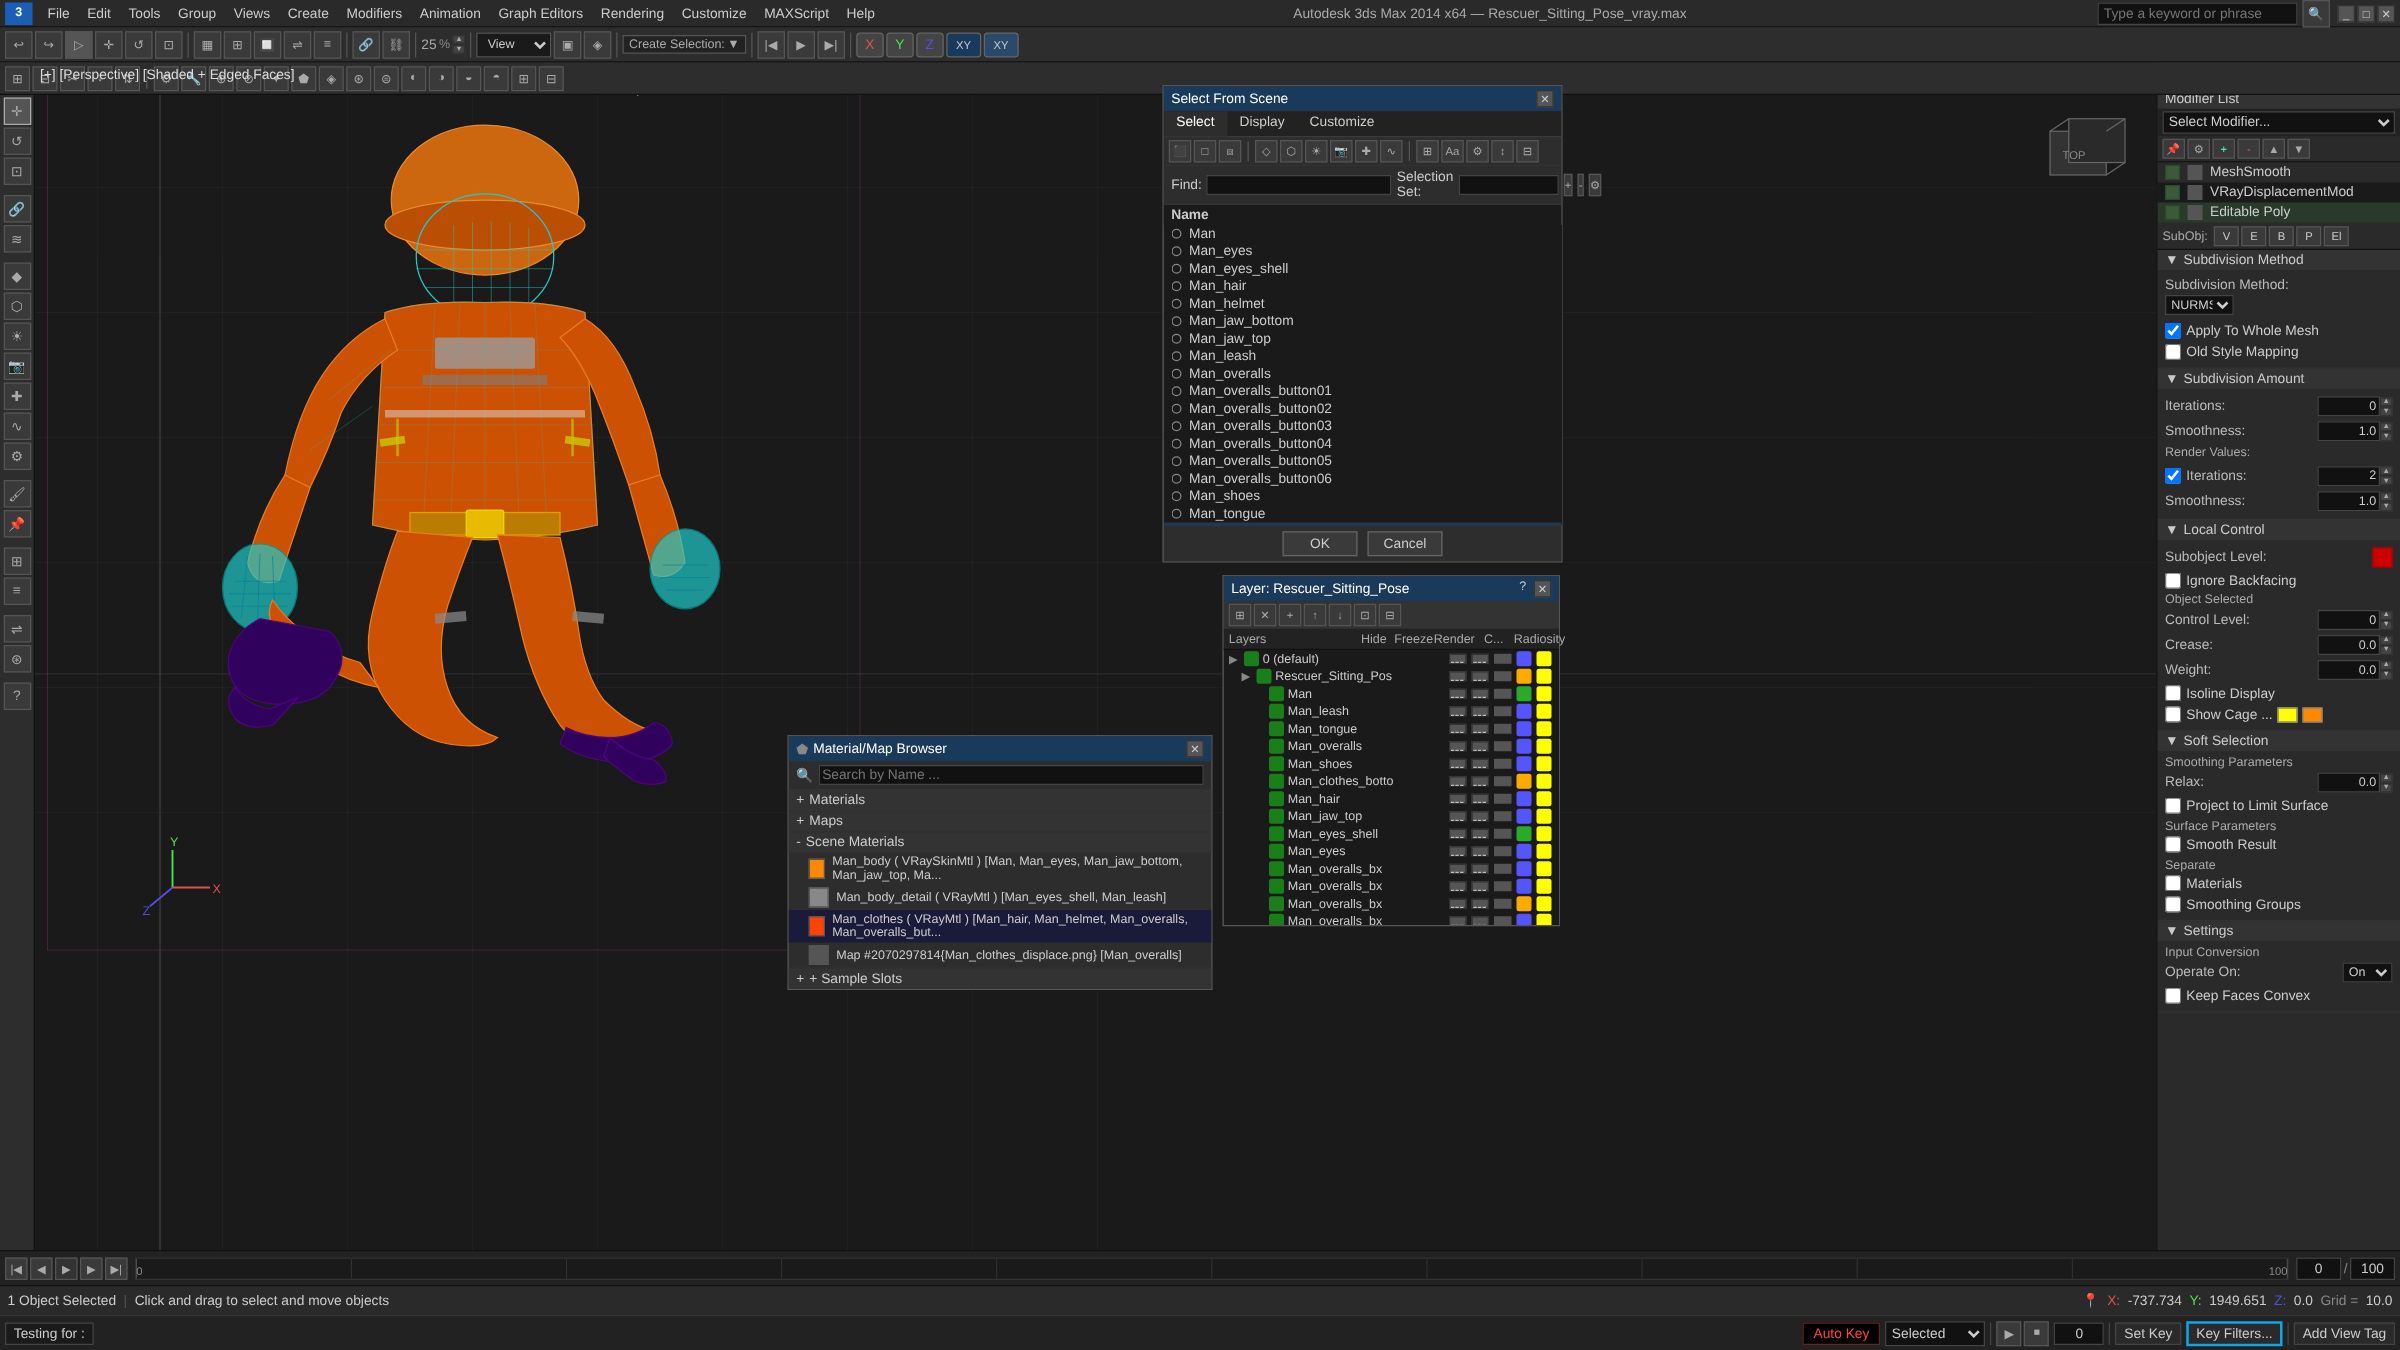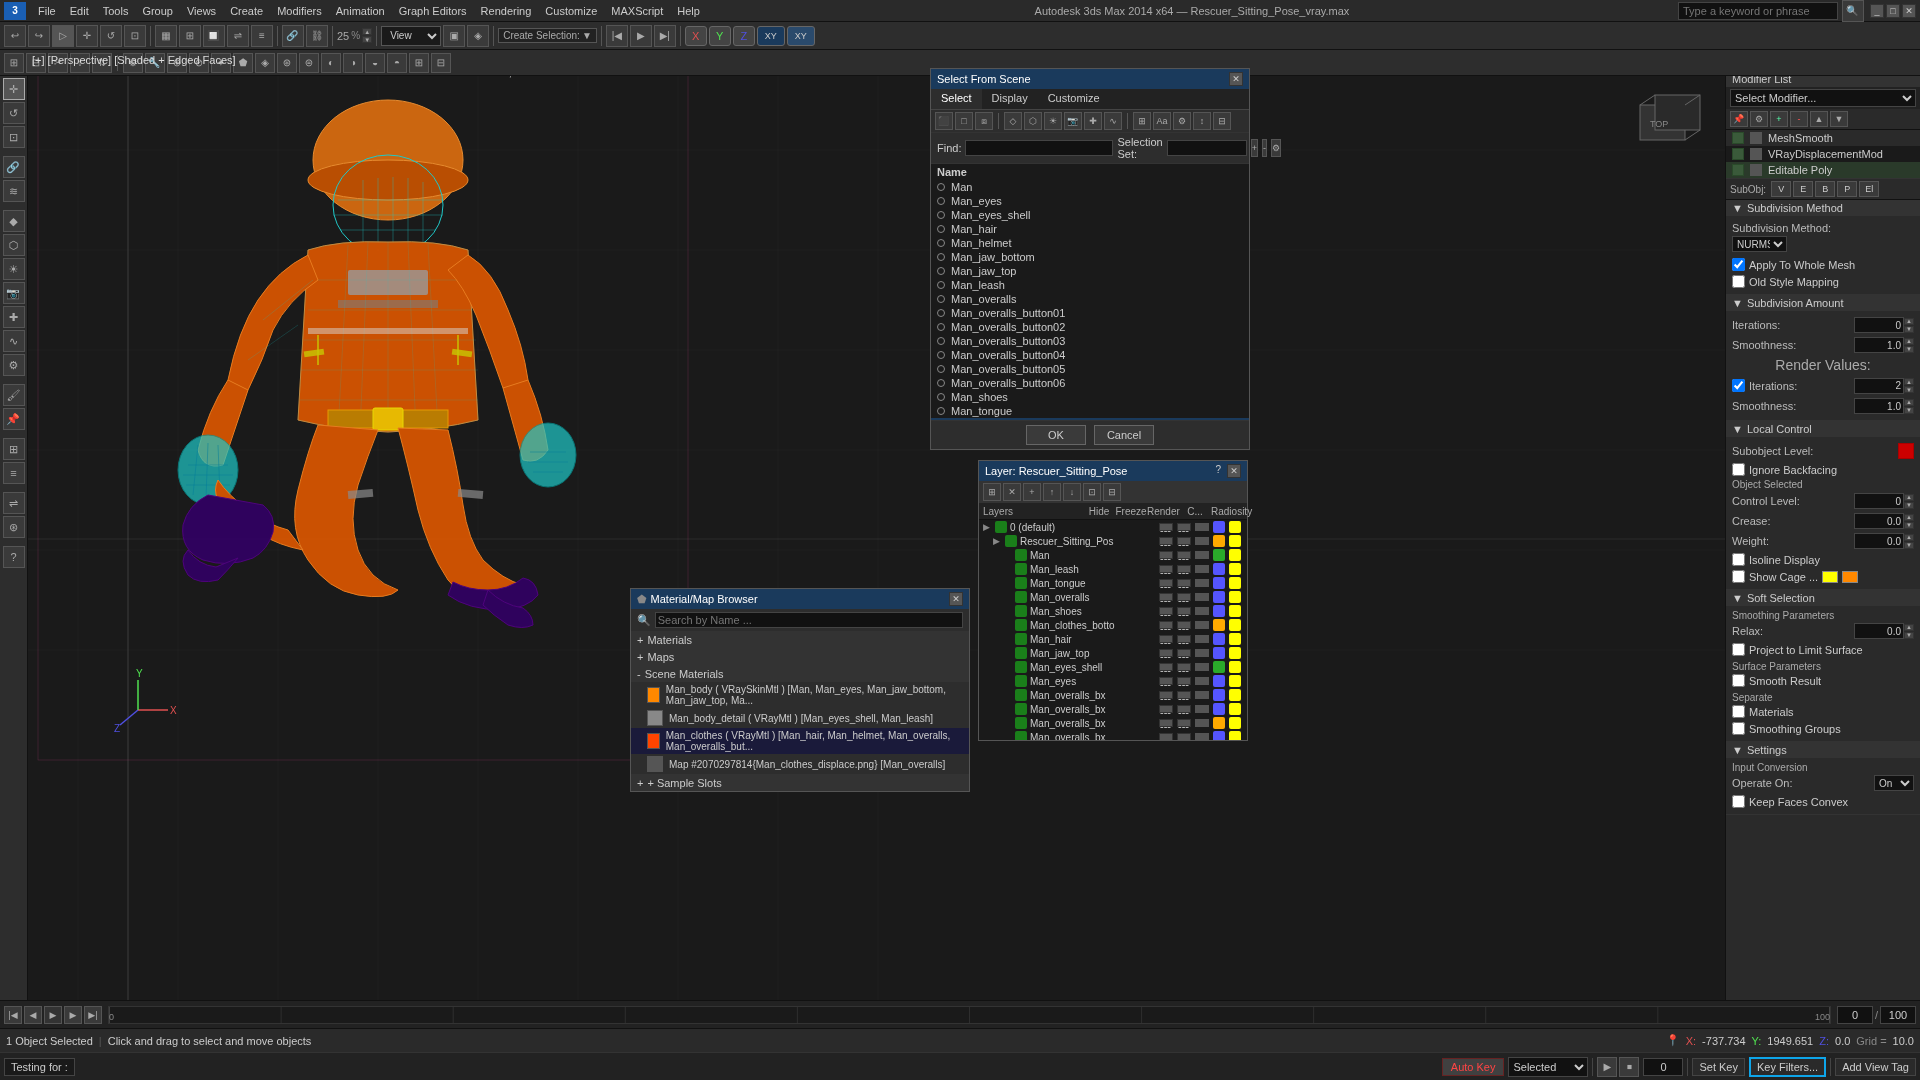--- a/index.html
+++ b/index.html
@@ -911,21 +911,21 @@
         <div class="param-row">
           <span class="param-label">Smoothness:</span>
           <div class="input-with-spinner">
             <input type="text" class="param-input" value="1.0" style="">
             <div class="spinner-arrows">
               <div class="spin-btn">▲</div>
               <div class="spin-btn">▼</div>
             </div>
           </div>
         </div>
-        <div style="font-size:14px;color:#aaa;padding:2px 0;text-align:center;">Render Values:</div>
+        <div style="font-size:10px;color:#aaa;padding:2px 0;">Render Values:</div>
         <div class="param-row">
           <div class="checkbox-row" style="margin:0;">
             <input type="checkbox" checked="" style="">
             <span class="param-label">Iterations:</span>
           </div>
           <div class="input-with-spinner">
             <input type="text" class="param-input" value="2" style="">
             <div class="spinner-arrows">
               <div class="spin-btn">▲</div>
               <div class="spin-btn">▼</div>
@@ -1488,21 +1488,21 @@
   <span style="color:#5050e0;">Z:</span>
   <span>0.0</span>
   <span style="color:#888;">Grid =</span>
   <span>10.0</span>
 </div>
 
 <div class="bottom-bar" style="position:absolute;bottom:0;left:0;right:0;height:28px;background:#222;display:flex;align-items:center;padding:0 4px;gap:4px;border-top:1px solid #333;">
   <div style="background:#1a1a1a;border:1px solid #444;padding:2px 6px;font-size:11px;color:#ccc;">Testing for :</div>
   <div style="flex:1;"></div>
 
-  <div style="background:#404040;border:1px solid #662222;padding:2px 8px;font-size:11px;color:#ff4444;cursor:pointer;">Auto Key</div>
+  <div style="background:#000000;border:1px solid #662222;padding:2px 8px;font-size:11px;color:#ff4444;cursor:pointer;">Auto Key</div>
   <select style="width:80px;height:20px;background:#111;border:1px solid #444;color:#ccc;font-size:11px;">
     <option>Selected</option>
   </select>
   <div style="width:1px;height:18px;background:#444;"></div>
   <div style="display:flex;gap:2px;">
     <div class="toolbar-btn" style="height:20px;width:20px;font-size:10px;">▶</div>
     <div class="toolbar-btn" style="height:20px;width:20px;font-size:10px;">⏹</div>
   </div>
   <div style="background:#111;border:1px solid #444;color:#ccc;font-size:11px;width:40px;height:18px;display:flex;align-items:center;justify-content:center;">0</div>
   <div style="width:1px;height:18px;background:#444;"></div>

